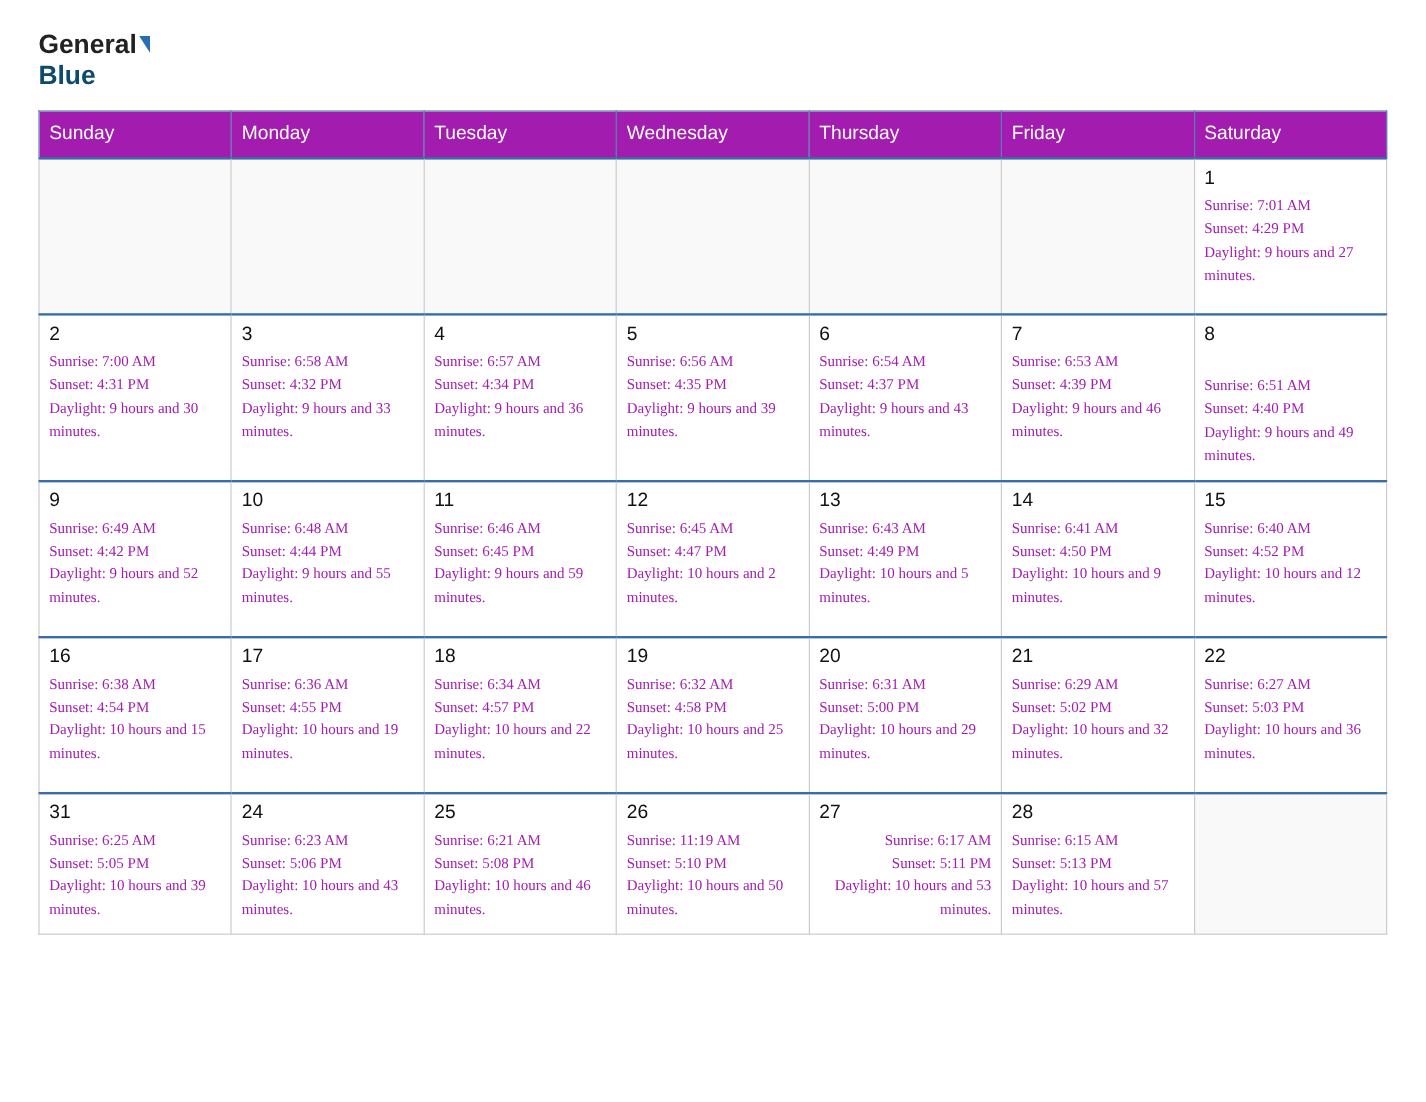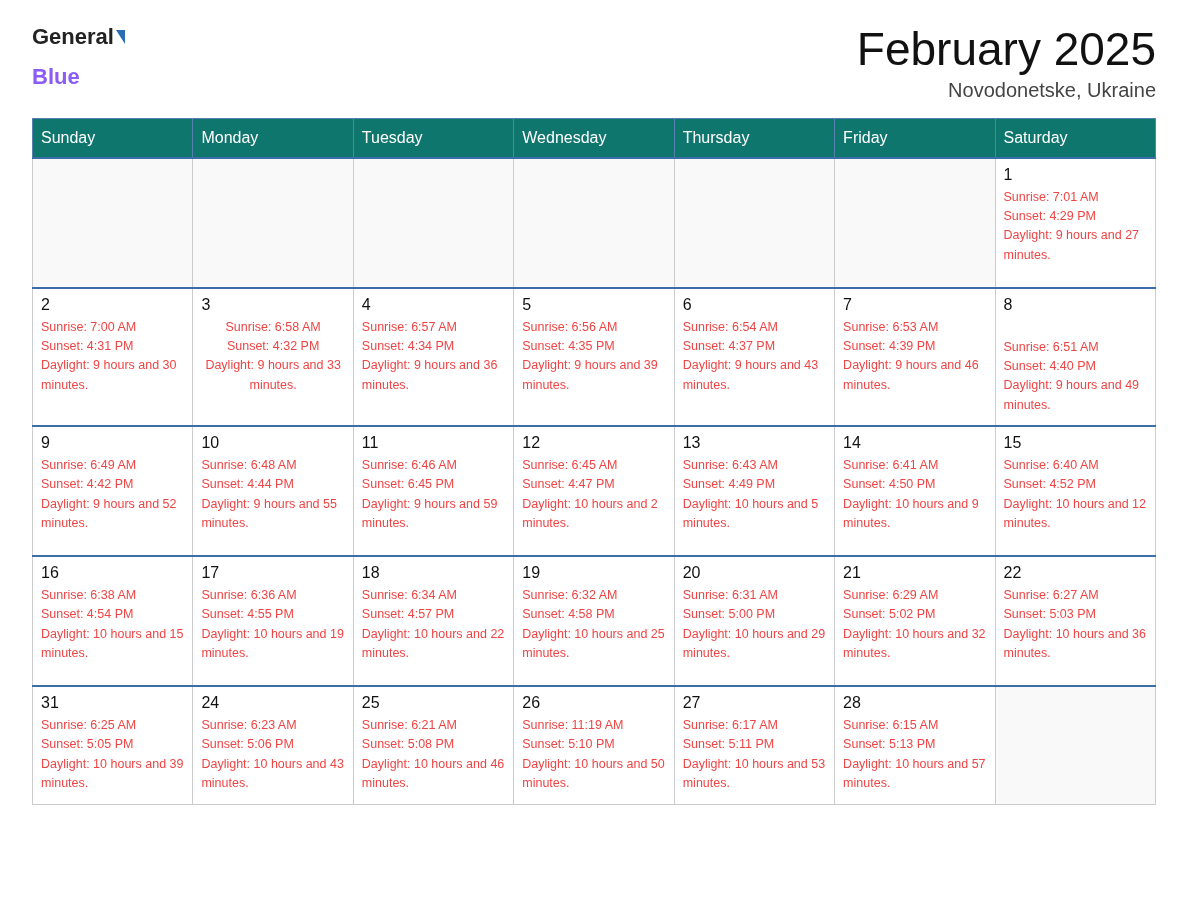--- a/index.html
+++ b/index.html
@@ -14,32 +14,31 @@
     .header {
       display: flex;
       justify-content: space-between;
       align-items: flex-start;
       margin-bottom: 16px;
     }
     .logo {
       display: flex;
       flex-direction: column;
       align-items: flex-start;
-      gap: 14px;
     }
     .logo-general {
       font-size: 22px;
       font-weight: bold;
       color: #222;
       letter-spacing: 0;
     }
     .logo-blue {
       font-size: 22px;
       font-weight: bold;
-      color: #8b5cf6;
+      color: #0c4a6e;
       letter-spacing: 0;
     }
     .logo-triangle {
       display: inline-block;
       width: 0;
       height: 0;
       border-left: 9px solid transparent;
       border-right: 0px solid transparent;
       border-top: 14px solid #2a6db5;
       margin-left: 2px;
@@ -62,21 +61,21 @@
       font-size: 20px;
       color: #444;
       margin-top: 4px;
     }
     table {
       width: 100%;
       border-collapse: collapse;
       table-layout: fixed;
     }
     thead tr th {
-      background: #0f766e;
+      background: #a21caf;
       color: #fff;
       font-size: 16px;
       font-weight: normal;
       padding: 10px 8px;
       text-align: left;
       border: 1px solid #5580b0;
     }
     tbody tr td {
       vertical-align: top;
       padding: 7px 8px 10px 8px;
@@ -87,22 +86,23 @@
       height: 130px;
     }
     .day-number {
       font-size: 16px;
       font-weight: normal;
       color: #111;
       margin-bottom: 4px;
     }
     .day-info {
       font-size: 12.5px;
-      color: #ef4444;
+      color: #a21caf;
       line-height: 1.55;
+      font-family: Liberation Serif, serif;
     }
     .empty-cell {
       background: #f9f9f9;
     }
     
     .last-row td {
       height: 110px;
     }
   </style>
 </head>
@@ -111,24 +111,20 @@
 <div class="header">
   <div class="logo">
     <div class="logo-line">
       <span class="logo-general">General</span>
       <span class="logo-triangle"></span>
     </div>
     <div>
       <span class="logo-blue">Blue</span>
     </div>
   </div>
-  <div class="title-block">
-    <div class="title-month">February 2025</div>
-    <div class="title-location">Novodonetske, Ukraine</div>
-  </div>
 </div>
 
 <table>
   <thead>
     <tr>
     <th>Sunday</th>
         <th>Monday</th>
         <th>Tuesday</th>
         <th>Wednesday</th>
         <th>Thursday</th>
@@ -153,21 +149,21 @@
       </tr>
       <tr>
         <td>
           <div class="day-number">2</div>
           <div class="day-info" style="white-space: pre-line;">Sunrise: 7:00 AM
 Sunset: 4:31 PM
 Daylight: 9 hours and 30 minutes.</div>
         </td>
         <td>
           <div class="day-number">3</div>
-          <div class="day-info" style="white-space: pre-line; text-align: center;">Sunrise: 6:58 AM
+          <div class="day-info" style="white-space: pre-line;">Sunrise: 6:58 AM
 Sunset: 4:32 PM
 Daylight: 9 hours and 33 minutes.</div>
         </td>
         <td>
           <div class="day-number">4</div>
           <div class="day-info" style="white-space: pre-line;">Sunrise: 6:57 AM
 Sunset: 4:34 PM
 Daylight: 9 hours and 36 minutes.</div>
         </td>
         <td>
@@ -303,21 +299,21 @@
 Daylight: 10 hours and 46 minutes.</div>
         </td>
         <td>
           <div class="day-number">26</div>
           <div class="day-info" style="white-space: pre-line;">Sunrise: 11:19 AM
 Sunset: 5:10 PM
 Daylight: 10 hours and 50 minutes.</div>
         </td>
         <td>
           <div class="day-number">27</div>
-          <div class="day-info" style="white-space: pre-line;">Sunrise: 6:17 AM
+          <div class="day-info" style="white-space: pre-line; text-align: right;">Sunrise: 6:17 AM
 Sunset: 5:11 PM
 Daylight: 10 hours and 53 minutes.</div>
         </td>
         <td>
           <div class="day-number">28</div>
           <div class="day-info" style="white-space: pre-line;">Sunrise: 6:15 AM
 Sunset: 5:13 PM
 Daylight: 10 hours and 57 minutes.</div>
         </td>
         <td class="empty-cell"></td>

